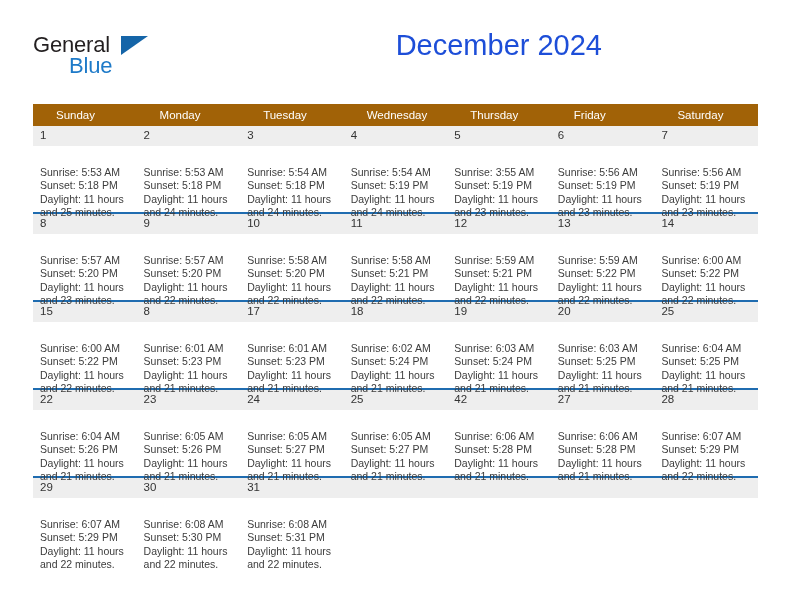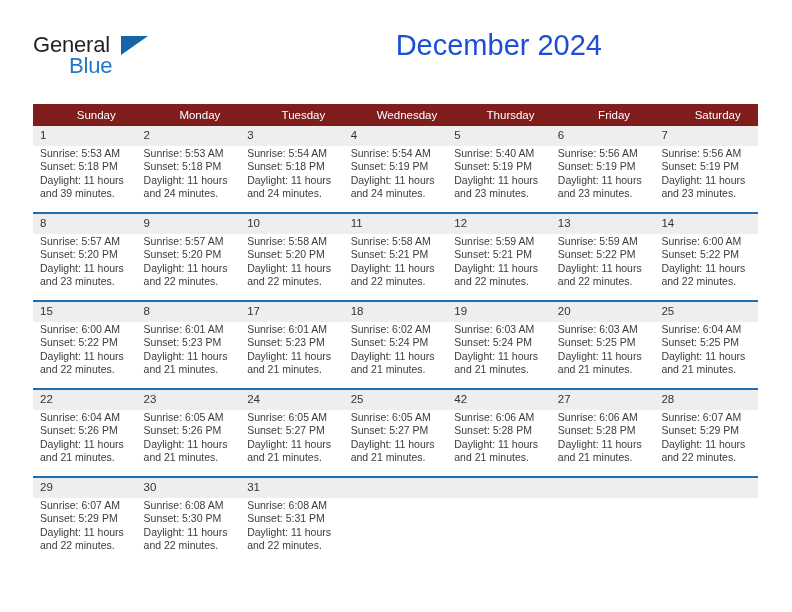--- a/index.html
+++ b/index.html
@@ -87,25 +87,25 @@
   
   .calendar {
     position: absolute;
     left: 33px;
     top: 104px;
     width: 725px;
     border-collapse: collapse;
     table-layout: fixed;
   }
   .calendar th {
-    background: #7f1d1d;
+    background: #a16207;
     color: #ffffff;
     font-size: 11.5px;
     font-weight: normal;
-    text-align: center;
+    text-align: left;
     padding: 4px 0 4px 23px;
     height: 13px;
     line-height: 14px;
   }
   .calendar td {
     vertical-align: top;
     padding: 0;
     border-top: 2px solid #1f6cb0;
     width: 103.57px;
   }
@@ -122,21 +122,21 @@
     color: #333333;
     padding: 3px 0 4px 7px;
     line-height: 13px;
     height: 20px;
     box-sizing: border-box;
   }
   .daynum.empty {
     color: transparent;
   }
   .details {
-    padding: 1px 6px 0 7px;
+    padding: 20px 6px 0 7px;
     font-size: 10.5px;
     color: #3c3c3c;
     line-height: 13.4px;
   }
   .details div {
     white-space: nowrap;
   }
   .details.empty {
     visibility: hidden;
   }
@@ -174,21 +174,21 @@
     </thead>
     <tbody id="calendar-body">
         <tr class="week-row">
           <td>
             <div class="daycell">
               <div class="daynum">1</div>
               <div class="details">
                 <div>Sunrise: 5:53 AM</div>
                 <div>Sunset: 5:18 PM</div>
                 <div>Daylight: 11 hours</div>
-                <div>and 39 minutes.</div>
+                <div>and 25 minutes.</div>
               </div>
             </div>
           </td>
           <td>
             <div class="daycell">
               <div class="daynum">2</div>
               <div class="details">
                 <div>Sunrise: 5:53 AM</div>
                 <div>Sunset: 5:18 PM</div>
                 <div>Daylight: 11 hours</div>
@@ -215,21 +215,21 @@
                 <div>Sunset: 5:19 PM</div>
                 <div>Daylight: 11 hours</div>
                 <div>and 24 minutes.</div>
               </div>
             </div>
           </td>
           <td>
             <div class="daycell">
               <div class="daynum">5</div>
               <div class="details">
-                <div>Sunrise: 5:40 AM</div>
+                <div>Sunrise: 3:55 AM</div>
                 <div>Sunset: 5:19 PM</div>
                 <div>Daylight: 11 hours</div>
                 <div>and 23 minutes.</div>
               </div>
             </div>
           </td>
           <td>
             <div class="daycell">
               <div class="daynum">6</div>
               <div class="details">

